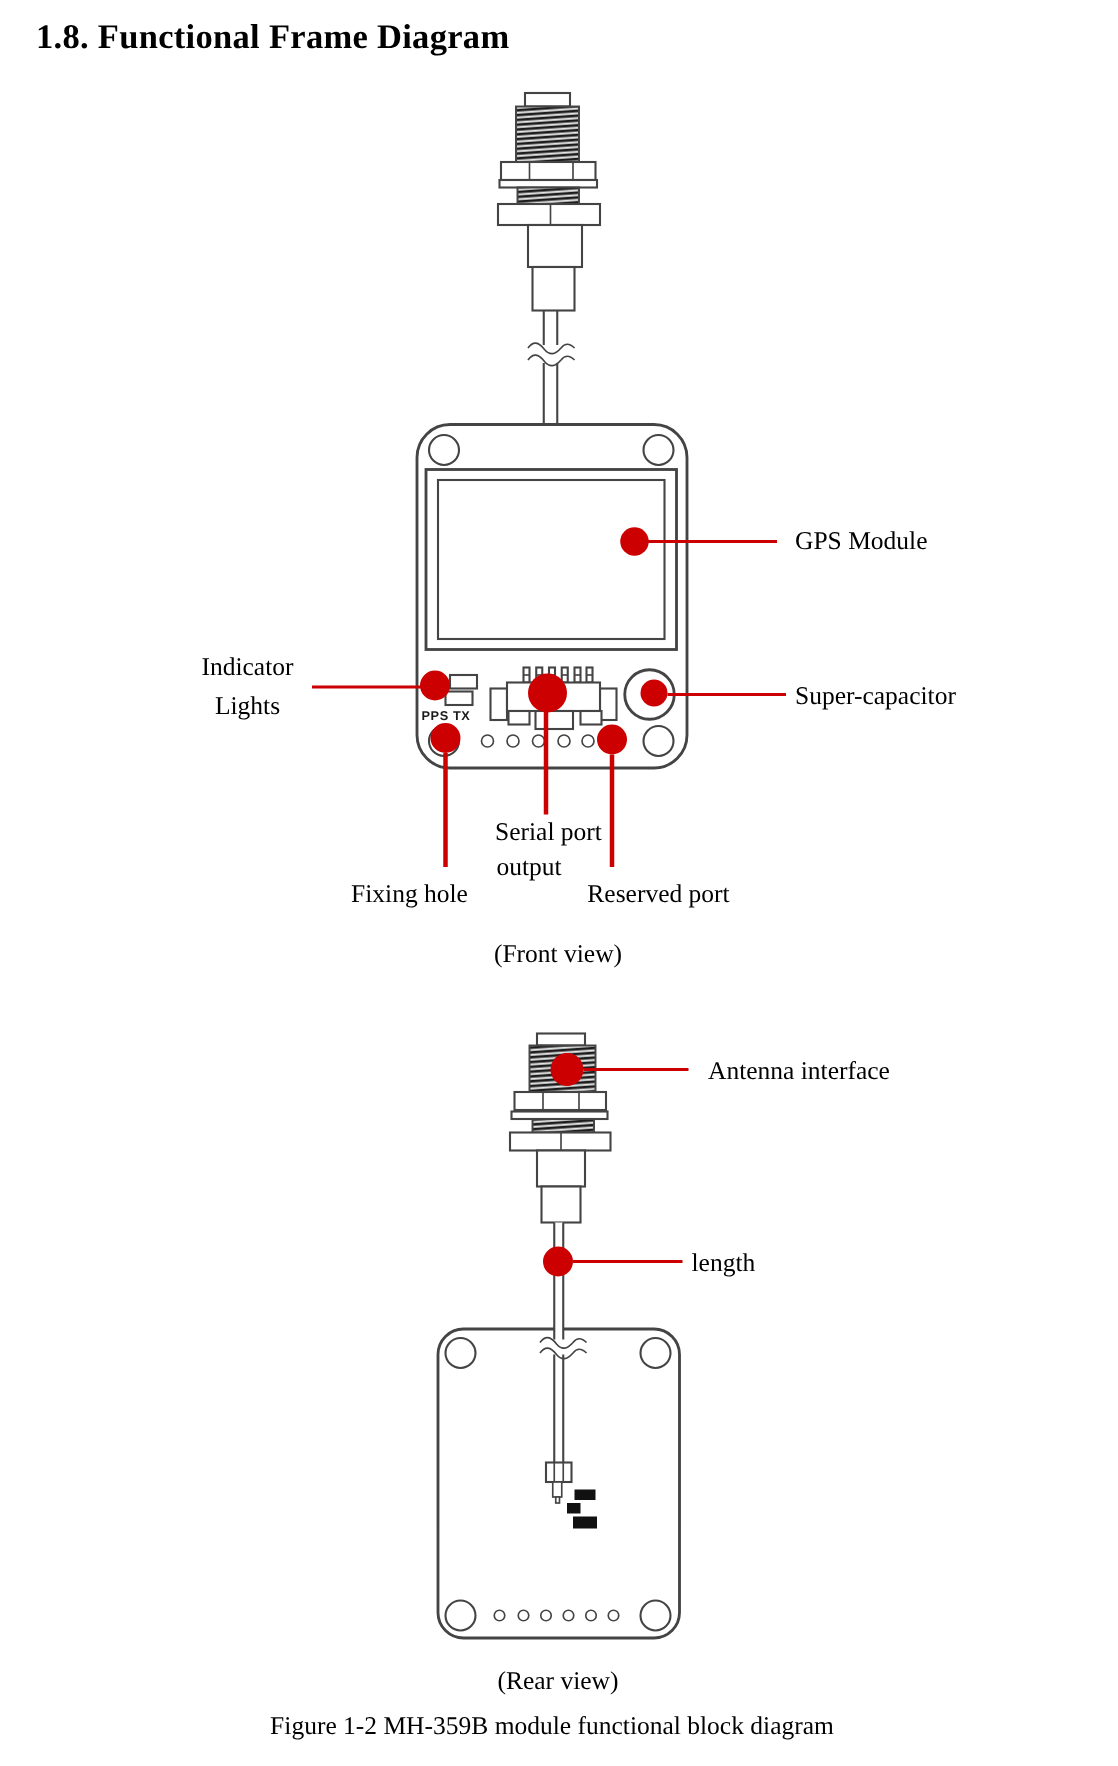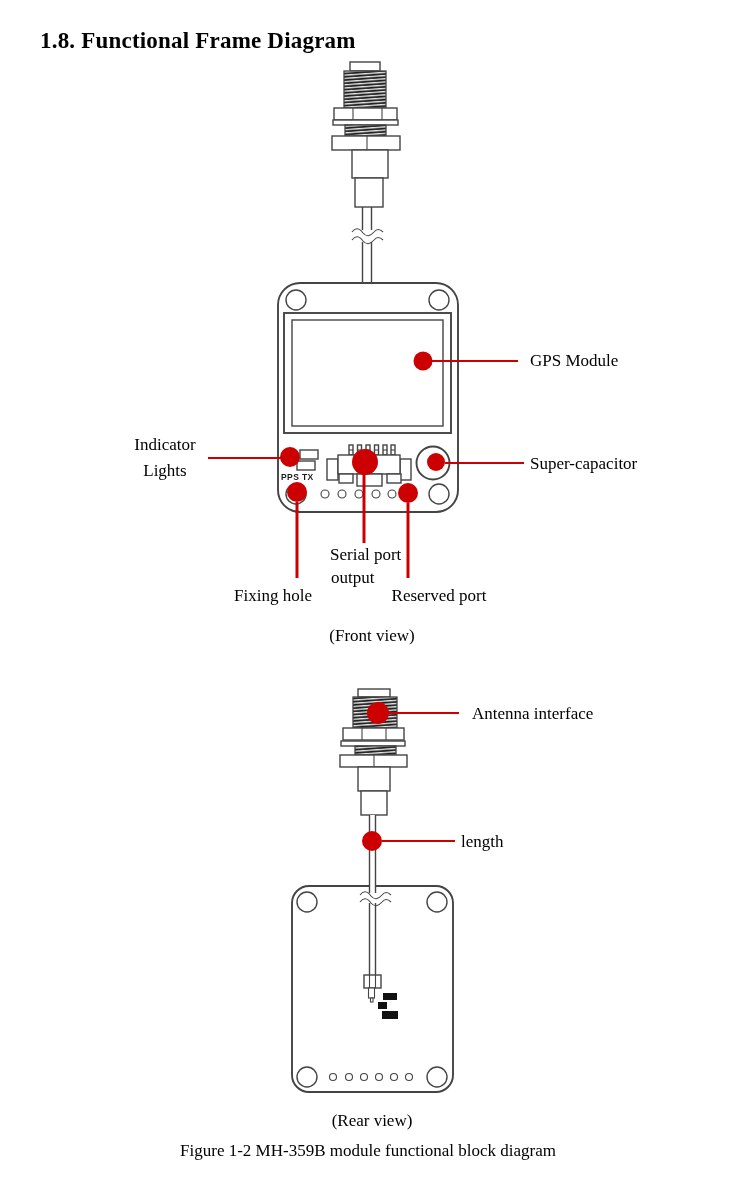--- a/index.html
+++ b/index.html
@@ -2,21 +2,21 @@
 <html style="--accent: #cc0000; --line: #444444;"><head>
 <meta charset="utf-8">
 <style>
   :root { --accent:#cc0000; --line:#444444; }
   html,body { margin:0; padding:0; }
   body {
     width:745px; height:1177px; background:#ffffff; position:relative;
     overflow:hidden; font-family:"Liberation Serif", serif;
   }
   .page-title {
-    position:absolute; left:24px; top:12px; margin:16px;
+    position:absolute; left:24px; top:12px; margin:0;
     font-size:23px; font-weight:bold; color:#000;
     font-family:"Liberation Serif", serif; letter-spacing:0.2px;
   }
   svg.diagram { position:absolute; left:0; top:0; }
   text {
     font-family:"Liberation Serif", serif; font-size:17px; fill:#000000;
   }
   .silk {
     font-family:"Liberation Sans", sans-serif; font-size:8.5px;
     font-weight:bold; letter-spacing:0.4px; fill:#1a1a1a;

